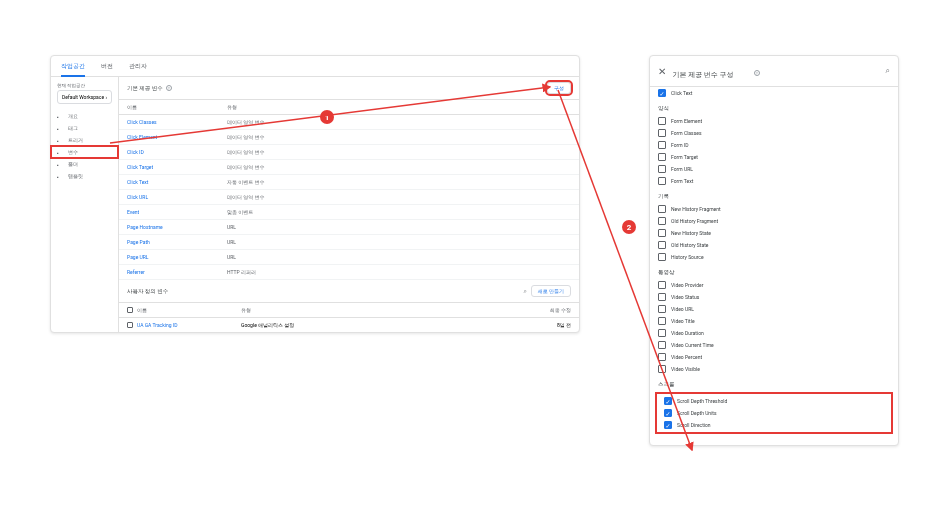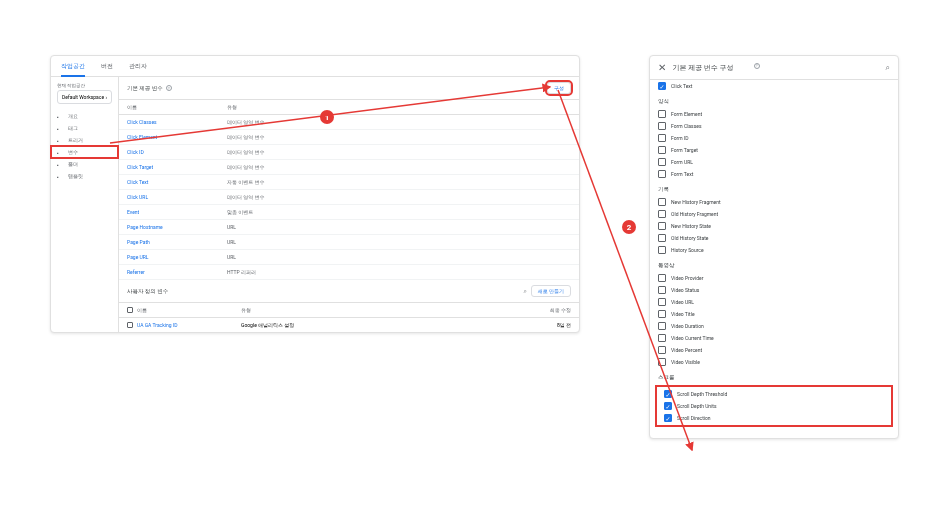--- a/index.html
+++ b/index.html
@@ -42,21 +42,21 @@
 .user-var-row { display: flex; padding: 4px 8px; font-size: 5px; align-items: center; gap: 4px; }
 .user-var-row .col-name { color: #1a73e8; }
 .checkbox-sm { width: 6px; height: 6px; border: 1px solid #5f6368; border-radius: 1px; }
 .col-last { flex: 0 0 50px; text-align: right; }
 
 
 .right-panel { position: absolute; left: 649px; top: 55px; width: 250px; border: 1px solid #e0e0e0; border-radius: 4px; box-shadow: 0 1px 3px rgba(0,0,0,0.1); background: #fff; padding-bottom: 10px; }
 .right-header { display: flex; align-items: center; justify-content: space-between; padding: 6px 8px; border-bottom: 1px solid #e0e0e0; }
 .right-header-left { display: flex; align-items: center; gap: 6px; }
 .close-x { font-size: 10px; color: #5f6368; cursor: pointer; }
-.right-title { font-size: 7px; color: #3c4043; display: flex; align-items: flex-start; gap: 20px; }
+.right-title { font-size: 7px; color: #3c4043; display: flex; align-items: flex-start; gap: 20px; margin-top: 8px; }
 .search-icon-r { font-size: 8px; color: #5f6368; cursor: pointer; }
 
 .section-label { font-size: 5.5px; color: #3c4043; padding: 6px 8px 3px 8px; font-weight: 500; }
 .check-row { display: flex; align-items: center; gap: 5px; padding: 2px 8px; font-size: 5px; cursor: pointer; }
 .check-box { width: 8px; height: 8px; border: 1px solid #5f6368; border-radius: 1px; flex-shrink: 0; display: flex; align-items: center; justify-content: center; }
 .check-box.checked { background: #1a73e8; border-color: #1a73e8; color: #fff; font-size: 6px; }
 .check-label { color: #3c4043; }
 
 .scroll-highlight { outline: 2px solid #e53935; outline-offset: -1px; margin: 2px 6px; padding: 2px 0; }
 

